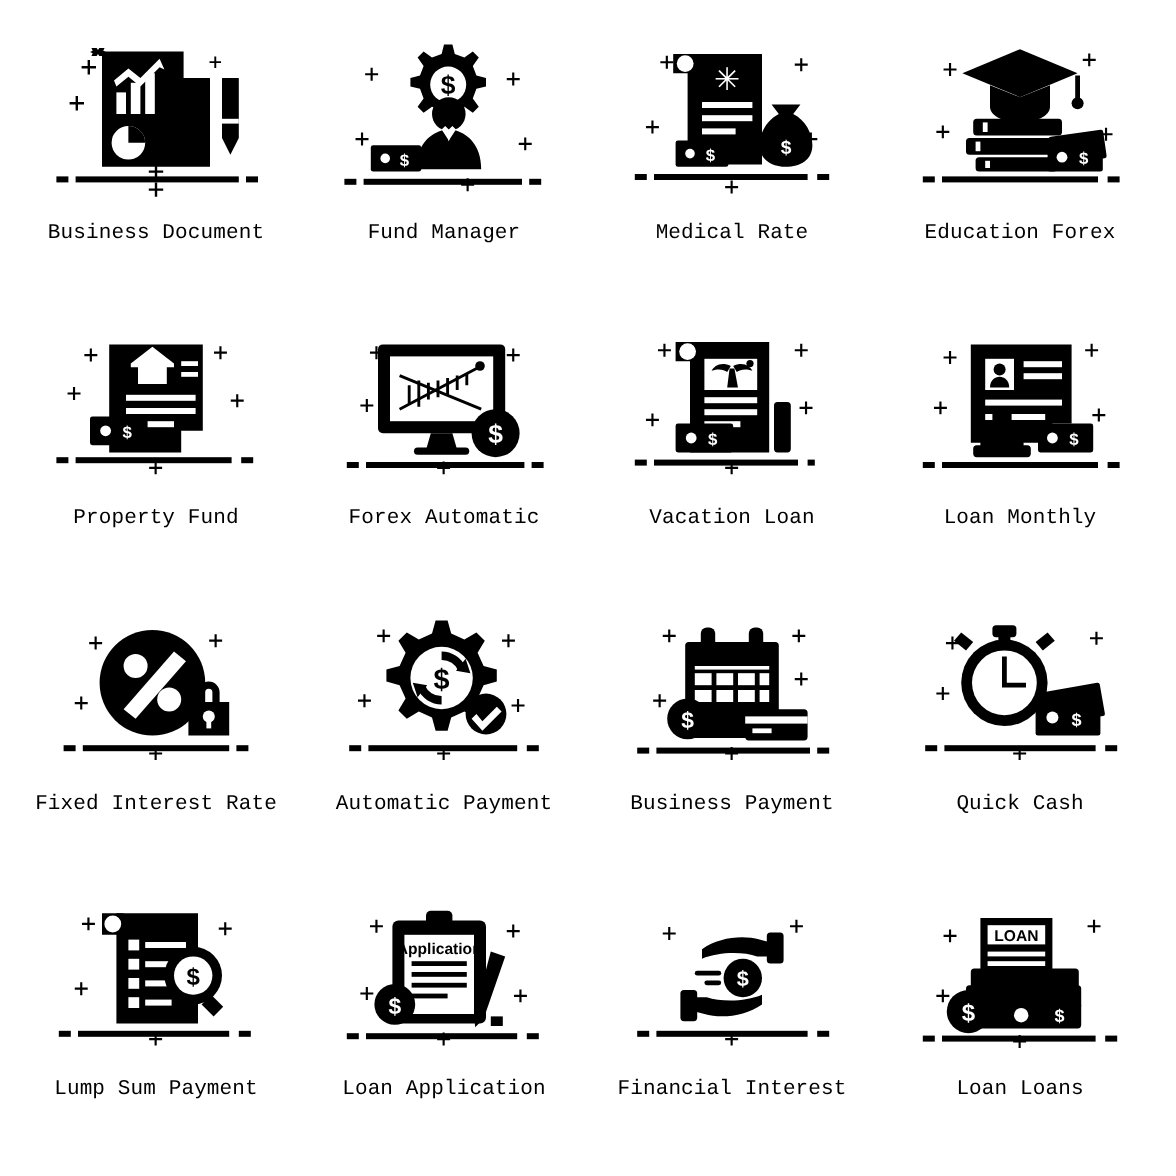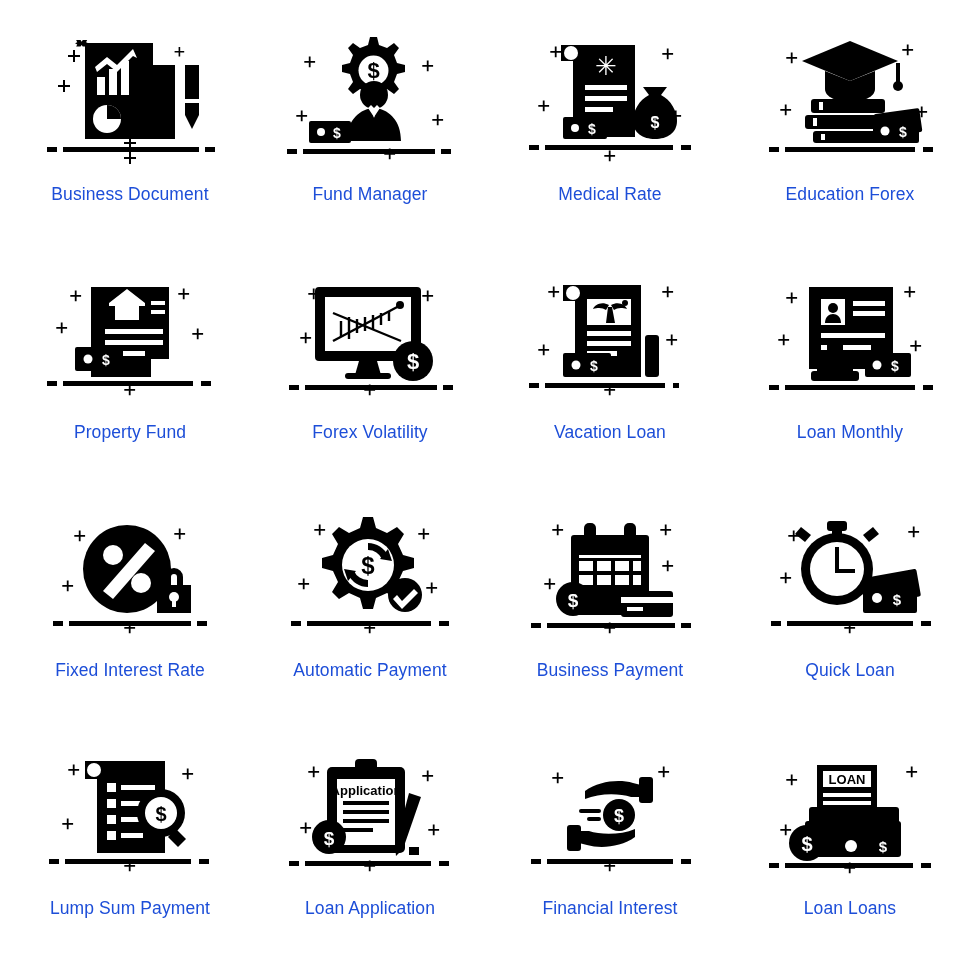--- a/index.html
+++ b/index.html
@@ -30,25 +30,25 @@
     width: 200px;
     height: 160px;
     position: relative;
     display: flex;
     align-items: center;
     justify-content: center;
   }
   .art svg { display: block; }
   .caption {
     font-size: 17.5px;
-    color: #1d4ed8;
+    color: #000000;
     text-align: center;
     letter-spacing: 0.1px;
     margin-top: 6px;
-    font-family: Liberation Sans, sans-serif;
+    font-family: Liberation Mono, monospace;
   }
 </style>
 </head>
 <body>
 
 <div id="icon-grid">
 
   <div class="cell">
     <div class="art">
       <svg width="190" height="150" viewBox="0 0 190 150">
@@ -248,21 +248,21 @@
         <rect x="70" y="112" width="46" height="6" rx="3"></rect>
 
         <circle cx="138" cy="100" r="20"></circle>
         <text x="138" y="108" font-family="'Liberation Sans',sans-serif" font-size="22" font-weight="bold" text-anchor="middle" fill="#fff">$</text>
 
         <rect x="30" y="124" width="132" height="5"></rect>
         <rect x="14" y="124" width="10" height="5"></rect>
         <rect x="168" y="124" width="10" height="5"></rect>
       </svg>
     </div>
-    <div class="caption">Forex Volatility</div>
+    <div class="caption">Forex Automatic</div>
   </div>
 
   <div class="cell">
     <div class="art">
       <svg width="190" height="150" viewBox="0 0 190 150">
         <g fill="#000">
           <path d="M36 30 l1.8 0 0 -4.5 1.8 0 0 4.5 4.5 0 0 1.8 -4.5 0 0 4.5 -1.8 0 0 -4.5 -4.5 0 0 -1.8z"></path>
           <path d="M150 30 l1.8 0 0 -4.5 1.8 0 0 4.5 4.5 0 0 1.8 -4.5 0 0 4.5 -1.8 0 0 -4.5 -4.5 0 0 -1.8z"></path>
           <path d="M26 88 l1.8 0 0 -4.5 1.8 0 0 4.5 4.5 0 0 1.8 -4.5 0 0 4.5 -1.8 0 0 -4.5 -4.5 0 0 -1.8z"></path>
           <path d="M154 78 l1.8 0 0 -4.5 1.8 0 0 4.5 4.5 0 0 1.8 -4.5 0 0 4.5 -1.8 0 0 -4.5 -4.5 0 0 -1.8z"></path>
@@ -463,21 +463,21 @@
         <rect x="112" y="74" width="52" height="28" rx="2" transform="rotate(-10 138 88)"></rect>
         <rect x="108" y="84" width="54" height="30" rx="2"></rect>
         <circle cx="122" cy="99" r="5" fill="#fff"></circle>
         <text x="142" y="106" font-family="'Liberation Sans',sans-serif" font-size="15" font-weight="bold" text-anchor="middle" fill="#fff">$</text>
 
         <rect x="32" y="122" width="126" height="5"></rect>
         <rect x="16" y="122" width="10" height="5"></rect>
         <rect x="166" y="122" width="10" height="5"></rect>
       </svg>
     </div>
-    <div class="caption">Quick Loan</div>
+    <div class="caption">Quick Cash</div>
   </div>
 
   <div class="cell">
     <div class="art">
       <svg width="190" height="150" viewBox="0 0 190 150">
         <g fill="#000">
           <path d="M36 32 l1.8 0 0 -4.5 1.8 0 0 4.5 4.5 0 0 1.8 -4.5 0 0 4.5 -1.8 0 0 -4.5 -4.5 0 0 -1.8z"></path>
           <path d="M150 36 l1.8 0 0 -4.5 1.8 0 0 4.5 4.5 0 0 1.8 -4.5 0 0 4.5 -1.8 0 0 -4.5 -4.5 0 0 -1.8z"></path>
           <path d="M30 86 l1.8 0 0 -4.5 1.8 0 0 4.5 4.5 0 0 1.8 -4.5 0 0 4.5 -1.8 0 0 -4.5 -4.5 0 0 -1.8z"></path>
           <path d="M92 128 l1.8 0 0 -4.5 1.8 0 0 4.5 4.5 0 0 1.8 -4.5 0 0 4.5 -1.8 0 0 -4.5 -4.5 0 0 -1.8z"></path>

